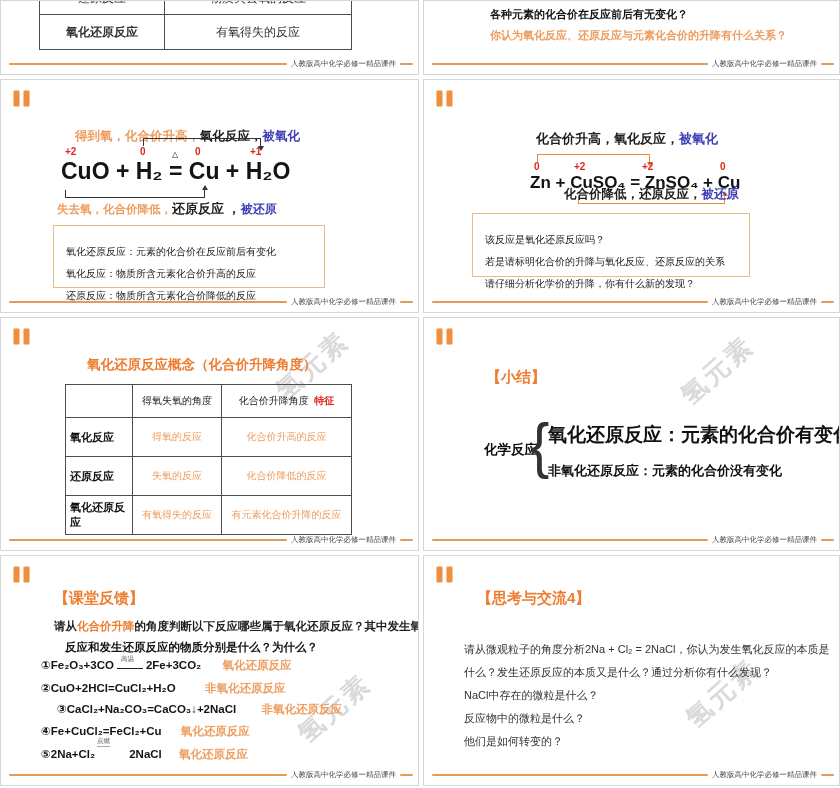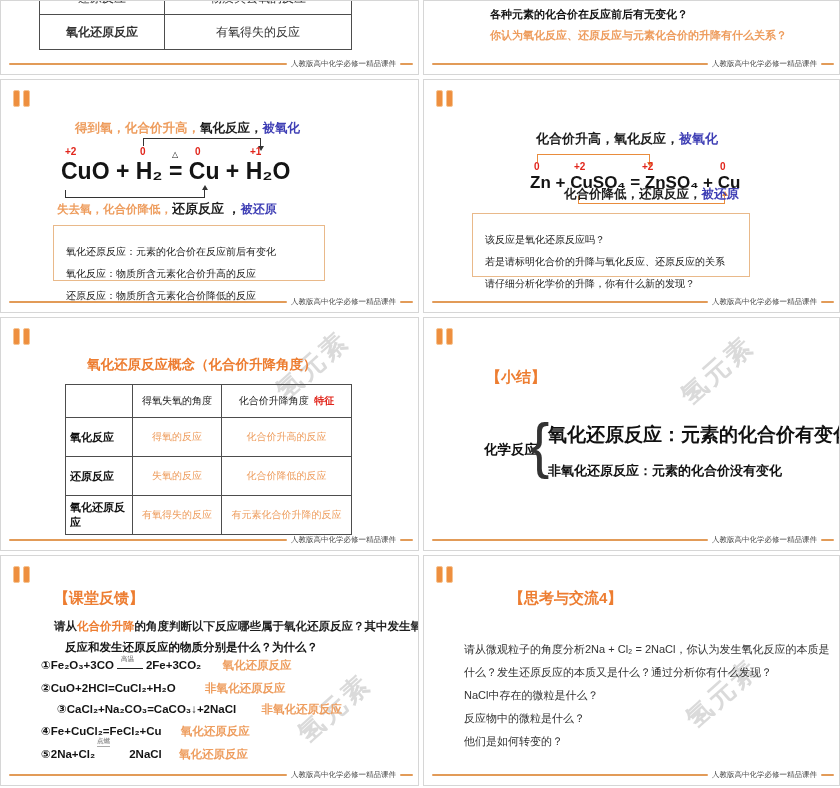--- a/index.html
+++ b/index.html
@@ -95,41 +95,41 @@
       <span class="ftxt">人教版高中化学必修一精品课件</span>
       <span class="fl fl2"></span>
     </div>
   </div>
 
   <div class="slide" style="left:0;top:79px;width:419px;height:234px;">
     <div class="pause">
         <i></i>
         <i></i>
       </div>
-    <div class="qline" style="left:74px;top:40px;font-size:12.5px;text-align:right;">
+    <div class="qline" style="left:74px;top:48px;font-size:12.5px;text-align:right;">
       <span class="orgl">得到氧，化合价升高，</span><span class="blk">氧化反应，</span><span class="blu">被氧化</span>
     </div>
     <div class="eq" style="left:60px;top:58px;width:250px;height:64px;">
       <div class="brk brk-top blk-brk" style="left:82px;top:0;width:118px;">
           <span class="arr arr-d"></span>
         </div>
       <span class="ox" style="left:4px;top:8px;">+2</span>
       <span class="ox" style="left:79px;top:8px;">0</span>
       <span class="ox" style="left:134px;top:8px;">0</span>
       <span class="ox" style="left:189px;top:8px;">+1</span>
       <span class="txt" style="left:0;top:20px;font-size:23px;"><span>CuO + H₂</span> <span>=</span> <span>Cu + H₂O</span></span>
       <span style="position:absolute;left:111px;top:12px;font-size:8px;color:#141414;">△</span>
       <div class="brk brk-bot blk-brk" style="left:4px;top:52px;width:140px;">
           <span class="arr arr-u"></span>
         </div>
     </div>
     <div class="qline" style="left:56px;top:120px;">
       <span class="orgl" style="font-size:11.5px;">失去氧，化合价降低，</span><span class="blk" style="font-size:13px;">还原反应 ，</span><span class="blu" style="font-size:12px;">被还原</span>
     </div>
-    <div class="nbox" style="left:52px;top:145px;width:272px;height:56px;">
+    <div class="nbox" style="left:52px;top:145px;width:272px;height:63px;">
       <div>氧化还原反应：元素的化合价在反应前后有变化</div>
       <div>氧化反应：物质所含元素化合价升高的反应</div>
       <div>还原反应：物质所含元素化合价降低的反应</div>
     </div>
     <div class="footer">
       <span class="fl fl1"></span>
       <span class="ftxt">人教版高中化学必修一精品课件</span>
       <span class="fl fl2"></span>
     </div>
   </div>
@@ -265,21 +265,21 @@
       <span class="fl fl2"></span>
     </div>
   </div>
 
   <div class="slide" style="left:423px;top:555px;width:417px;height:231px;">
     <div class="pause">
         <i></i>
         <i></i>
       </div>
     <div class="wm" style="left:255px;top:120px;">氢元素</div>
-    <div class="stitle" style="left:53px;top:33px;margin-left:32px;">【思考与交流4】</div>
+    <div class="stitle" style="left:53px;top:33px;">【思考与交流4】</div>
     <div class="s8line" style="left:40px;top:86px;">请从微观粒子的角度分析2Na + Cl₂ =  2NaCl，你认为发生氧化反应的本质是</div>
     <div class="s8line" style="left:40px;top:109px;">什么？发生还原反应的本质又是什么？通过分析你有什么发现？</div>
     <div class="s8line" style="left:40px;top:132px;text-align:center;">NaCl中存在的微粒是什么？</div>
     <div class="s8line" style="left:40px;top:155px;">反应物中的微粒是什么？</div>
     <div class="s8line" style="left:40px;top:178px;">他们是如何转变的？</div>
     <div class="footer">
       <span class="fl fl1"></span>
       <span class="ftxt">人教版高中化学必修一精品课件</span>
       <span class="fl fl2"></span>
     </div>

